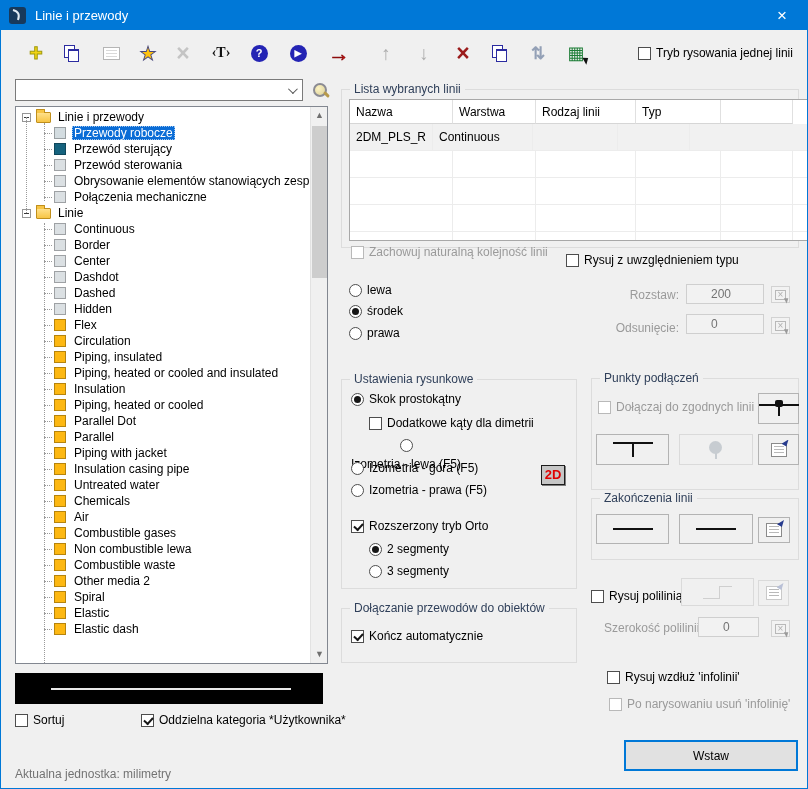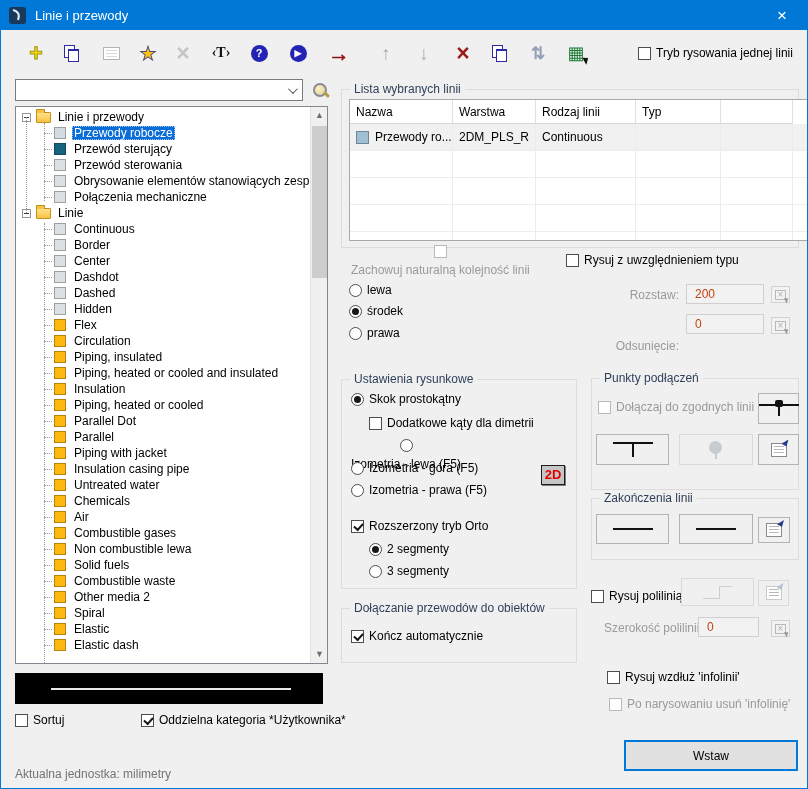--- a/index.html
+++ b/index.html
@@ -41,21 +41,21 @@
   .cbox.checked::after{content:"";position:absolute;left:2px;top:2px;width:7px;height:4px;border-left:2px solid #161616;border-bottom:2px solid #161616;transform:rotate(-48deg);}
   .rbox{position:relative;width:13px;height:13px;background:#fff;border:1px solid #4d4d4d;border-radius:50%;flex:0 0 auto;}
   .rbox.checked::after{content:"";position:absolute;left:2px;top:2px;width:7px;height:7px;border-radius:50%;background:#171717;}
   .disabled .cbox,.disabled .rbox{border-color:#b9b9b9;}
   .disabled{color:#9a9a9a;}
   .dis-label{color:#9a9a9a;}
 
   .groupbox{position:absolute;border:1px solid #dcdcdc;}
   .groupbox>.gtitle{position:absolute;top:-8px;left:8px;background:#f0f0f0;padding:0 4px;color:#30405a;white-space:nowrap;}
 
-  .txt-input{position:absolute;background:#f2f2f2;border:1px solid #cfcfcf;color:#c2410c;padding:1px 8px;display:flex;align-items:center;}
+  .txt-input{position:absolute;background:#f2f2f2;border:1px solid #cfcfcf;color:#737373;padding:1px 24px;display:flex;align-items:center;}
   .pick-btn{position:absolute;width:19px;height:17px;border:1px solid #d2d2d2;background:#f2f2f2;display:flex;align-items:center;justify-content:center;}
   .pick-ic{position:relative;width:11px;height:10px;border:1px solid #b8b8b8;color:#b0b0b0;font-size:10px;line-height:8px;text-align:center;}
   .pick-ic::after{content:"";position:absolute;right:-4px;bottom:-4px;width:0;height:0;border-left:4px solid #9a9a9a;border-top:2px solid transparent;border-bottom:4px solid transparent;transform:rotate(-28deg);}
 
   .icon-btn{position:absolute;background:#f0f0f0;border:1px solid #b3b3b3;display:flex;align-items:center;justify-content:center;}
   .icon-btn.dim{border-color:#dadada;}
 
   .props-ic{position:relative;width:16px;height:14px;background:#fff;border:1px solid #8a8a8a;}
   .props-ic::before{content:"";position:absolute;left:2px;top:2px;right:2px;height:8px;background:repeating-linear-gradient(#b9b9b9 0 1px,transparent 1px 3px);}
   .props-ic::after{content:"";position:absolute;right:-3px;top:-4px;width:7px;height:7px;background:#273b8e;clip-path:polygon(0 60%,100% 0,70% 100%);}
@@ -310,24 +310,20 @@
         <div class="trow leaf">
           <span class="chip" style="background: rgb(253, 184, 19);"></span>
           <span class="lbl">Combustible gases</span>
         </div>
         <div class="trow leaf">
           <span class="chip" style="background: rgb(253, 184, 19);"></span>
           <span class="lbl">Non combustible lewa</span>
         </div>
         <div class="trow leaf">
           <span class="chip" style="background: rgb(253, 184, 19);"></span>
-          <span class="lbl">Solid fuels</span>
-        </div>
-        <div class="trow leaf">
-          <span class="chip" style="background: rgb(253, 184, 19);"></span>
           <span class="lbl">Combustible waste</span>
         </div>
         <div class="trow leaf">
           <span class="chip" style="background: rgb(253, 184, 19);"></span>
           <span class="lbl">Other media 2</span>
         </div>
         <div class="trow leaf">
           <span class="chip" style="background: rgb(253, 184, 19);"></span>
           <span class="lbl">Spiral</span>
         </div>
@@ -369,24 +365,20 @@
   </div>
   <div class="table" id="linesTable">
       <div class="thead">
         <div class="tcell" style="width: 103px;">Nazwa</div>
         <div class="tcell" style="width: 83px;">Warstwa</div>
         <div class="tcell" style="width: 100px;">Rodzaj linii</div>
         <div class="tcell" style="width: 85px;">Typ</div>
         <div class="tcell" style="width: 72px;"></div>
       </div>
       <div class="tr sel">
-        <div class="tcell" style="width: 103px;">
-          <span class="tchip" style="background: rgb(159, 192, 210);"></span>
-          <span>Przewody ro...</span>
-        </div>
         <div class="tcell" style="width: 83px;">
           <span>2DM_PLS_R</span>
         </div>
         <div class="tcell" style="width: 100px;">
           <span>Continuous</span>
         </div>
         <div class="tcell" style="width: 85px;">
           <span></span>
         </div>
         <div class="tcell" style="width: 72px;">
@@ -456,21 +448,21 @@
         </div>
         <div class="tcell" style="width: 85px;">
           <span></span>
         </div>
         <div class="tcell" style="width: 72px;">
           <span></span>
         </div>
       </div>
     </div>
 
-  <div class="abs chk disabled" style="left:350px;top:244px;flex-direction:column;">
+  <div class="abs chk disabled" style="left:350px;top:244px;">
     <span class="cbox"></span>
     <span>Zachowuj naturalną kolejność linii</span>
   </div>
   <div class="abs chk" style="left:565px;top:252px;">
     <span class="cbox"></span>
     <span>Rysuj z uwzględnieniem typu</span>
   </div>
 
   <div class="abs rad" style="left:348px;top:282px;">
     <span class="rbox"></span>
@@ -484,21 +476,21 @@
     <span class="rbox"></span>
     <span>prawa</span>
   </div>
 
   <div class="abs dis-label" style="left:620px;top:287px;width:58px;text-align:right;">Rozstaw:</div>
   <div class="txt-input" style="left:685px;top:283px;width:78px;height:20px;">200</div>
   <div class="pick-btn" style="left:770px;top:285px;">
       <span class="pick-ic">×</span>
     </div>
 
-  <div class="abs dis-label" style="left:608px;top:320px;width:70px;text-align:right;margin-top:18px;">Odsunięcie:</div>
+  <div class="abs dis-label" style="left:608px;top:320px;width:70px;text-align:right;">Odsunięcie:</div>
   <div class="txt-input" style="left:685px;top:313px;width:78px;height:20px;">0</div>
   <div class="pick-btn" style="left:770px;top:316px;">
       <span class="pick-ic">×</span>
     </div>
 
   <div class="groupbox" style="left:340px;top:378px;width:236px;height:210px;">
     <span class="gtitle">Ustawienia rysunkowe</span>
   </div>
   <div class="abs rad" style="left:350px;top:391px;">
     <span class="rbox checked"></span>

